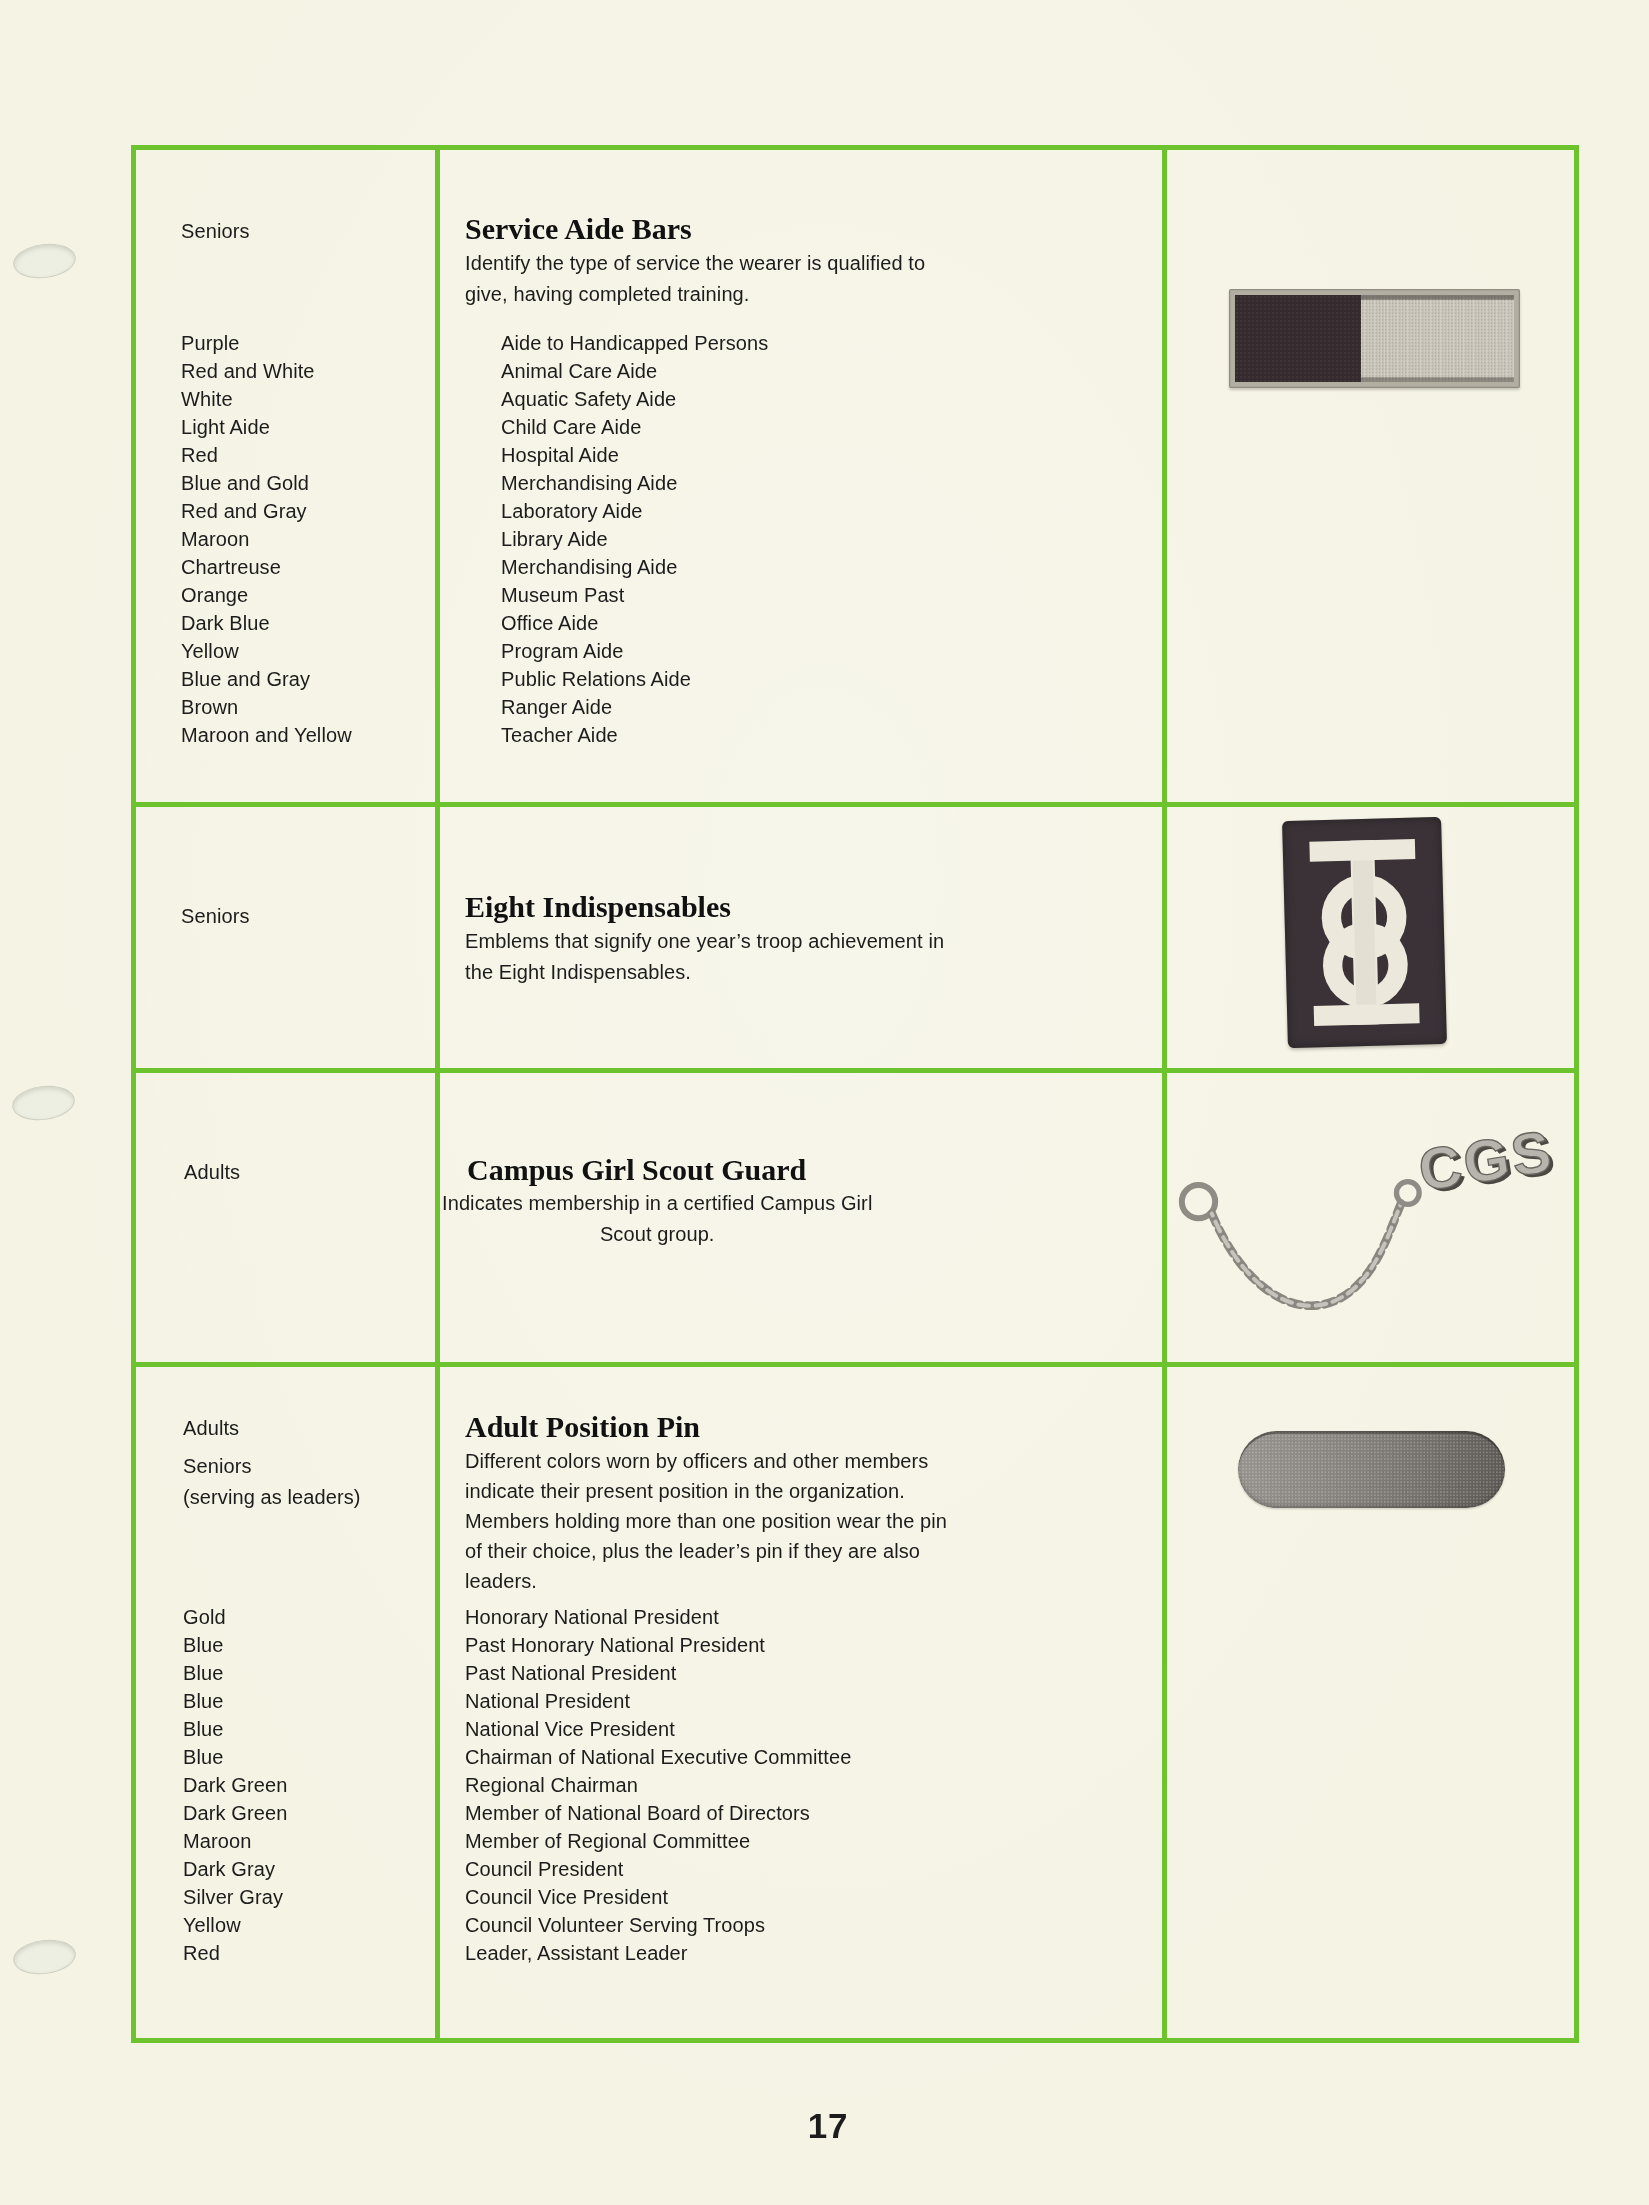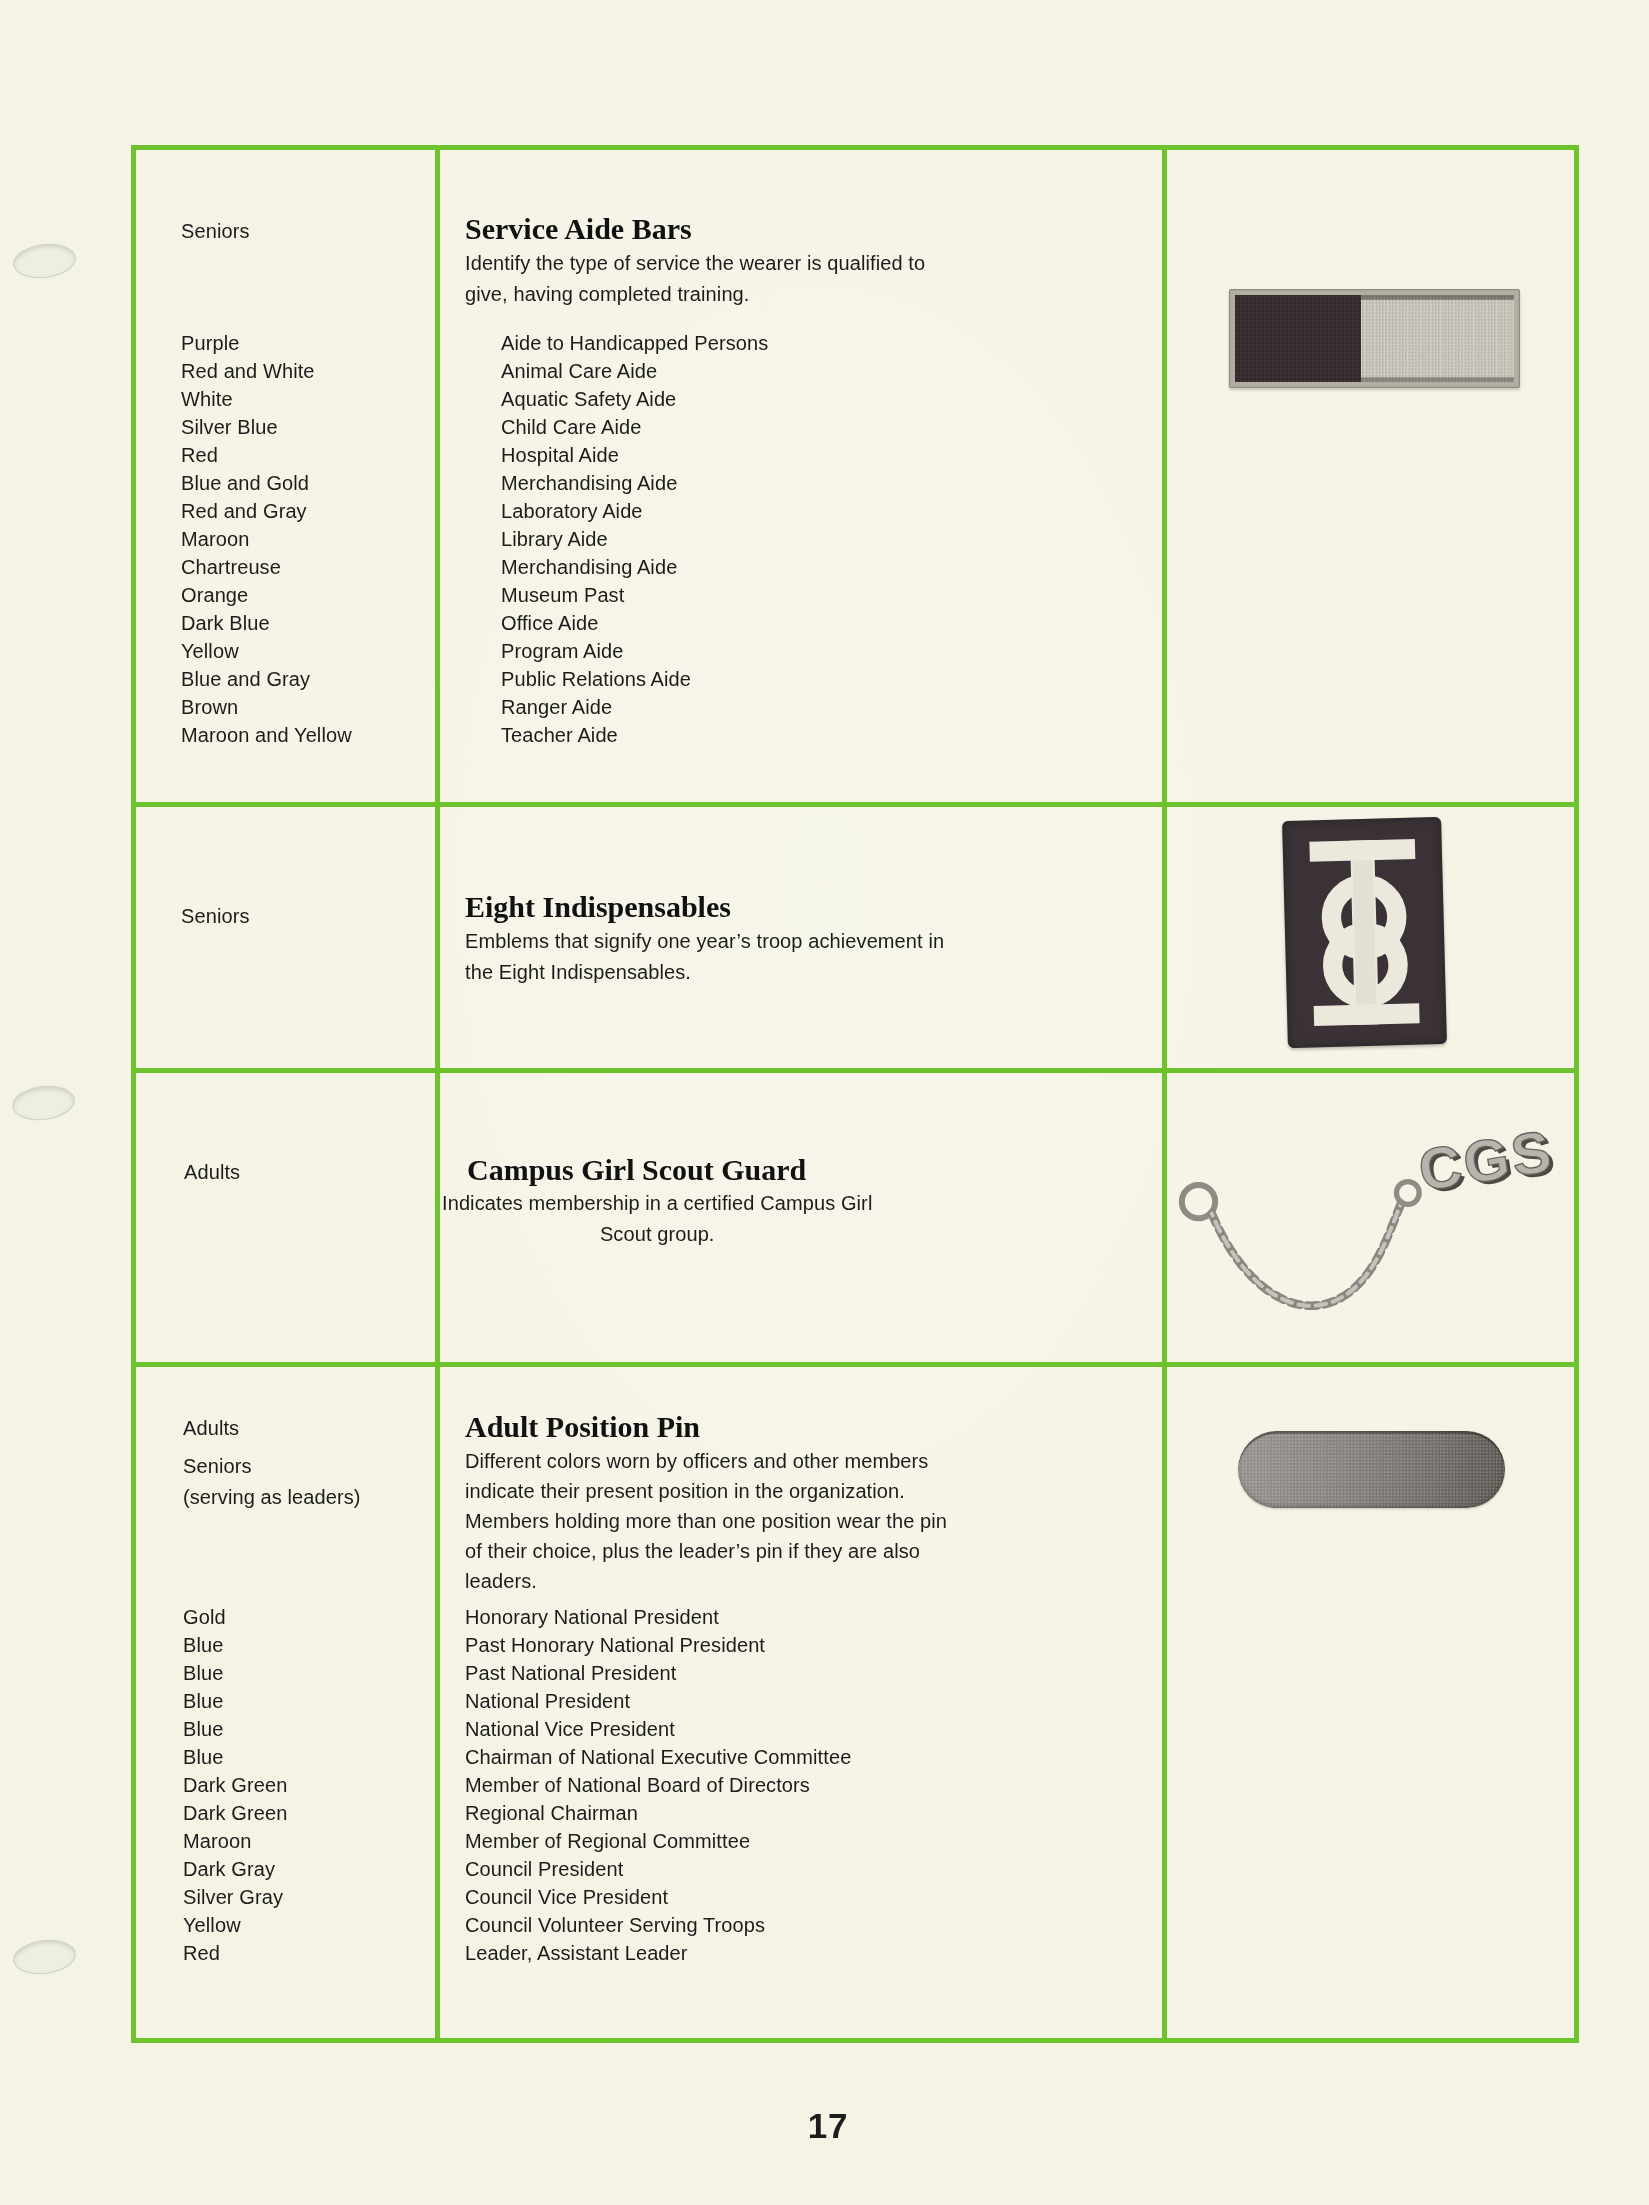--- a/index.html
+++ b/index.html
@@ -111,21 +111,21 @@
 <div class="txt para list" style="left:465px;top:248px;">
 
 <div style="height:31px">Identify the type of service the wearer is qualified to</div>
     <div style="height:31px">give, having completed training.</div>
   </div>
 <div class="txt list" style="left:181px;top:329px;">
 
 <div>Purple</div>
     <div>Red and White</div>
     <div>White</div>
-    <div>Silver Blue</div>
+    <div>Light Aide</div>
     <div>Red</div>
     <div>Blue and Gold</div>
     <div>Red and Gray</div>
     <div>Maroon</div>
     <div>Chartreuse</div>
     <div>Orange</div>
     <div>Dark Blue</div>
     <div>Yellow</div>
     <div>Blue and Gray</div>
     <div>Brown</div>
@@ -230,22 +230,22 @@
     <div>Red</div>
   </div>
 <div class="txt list" style="left:465px;top:1603px;">
 
 <div>Honorary National President</div>
     <div>Past Honorary National President</div>
     <div>Past National President</div>
     <div>National President</div>
     <div>National Vice President</div>
     <div>Chairman of National Executive Committee</div>
+    <div>Regional Chairman</div>
     <div>Member of National Board of Directors</div>
-    <div>Regional Chairman</div>
     <div>Member of Regional Committee</div>
     <div>Council President</div>
     <div>Council Vice President</div>
     <div>Council Volunteer Serving Troops</div>
     <div>Leader, Assistant Leader</div>
   </div>
 <div class="pin-oval"></div>
 
 <div class="pageno">17</div>
 

